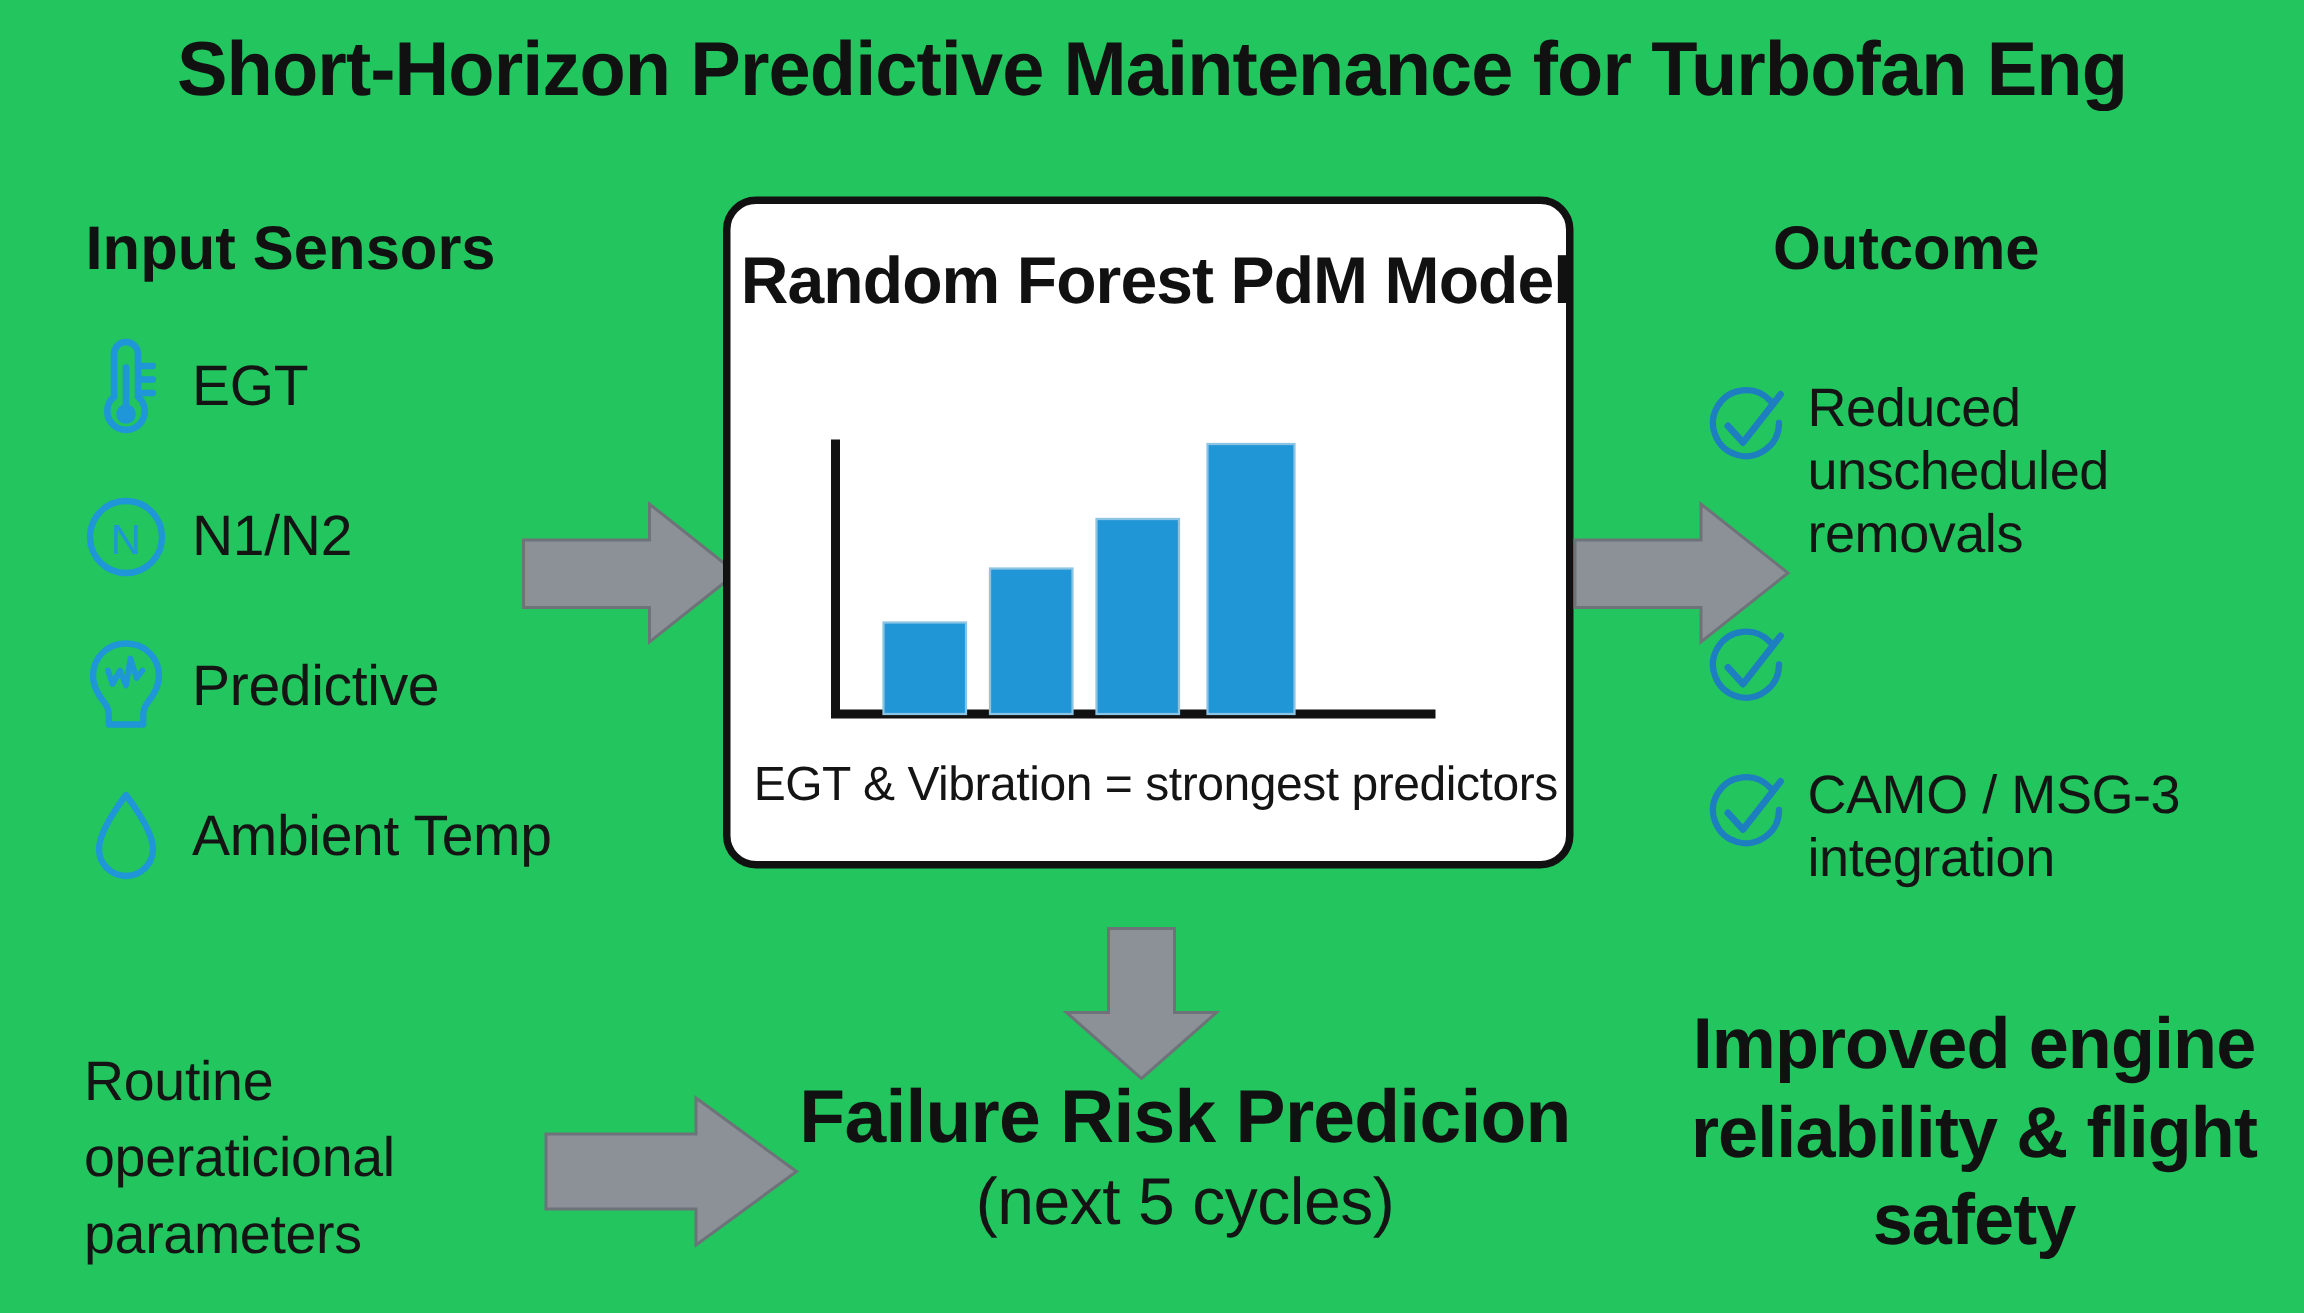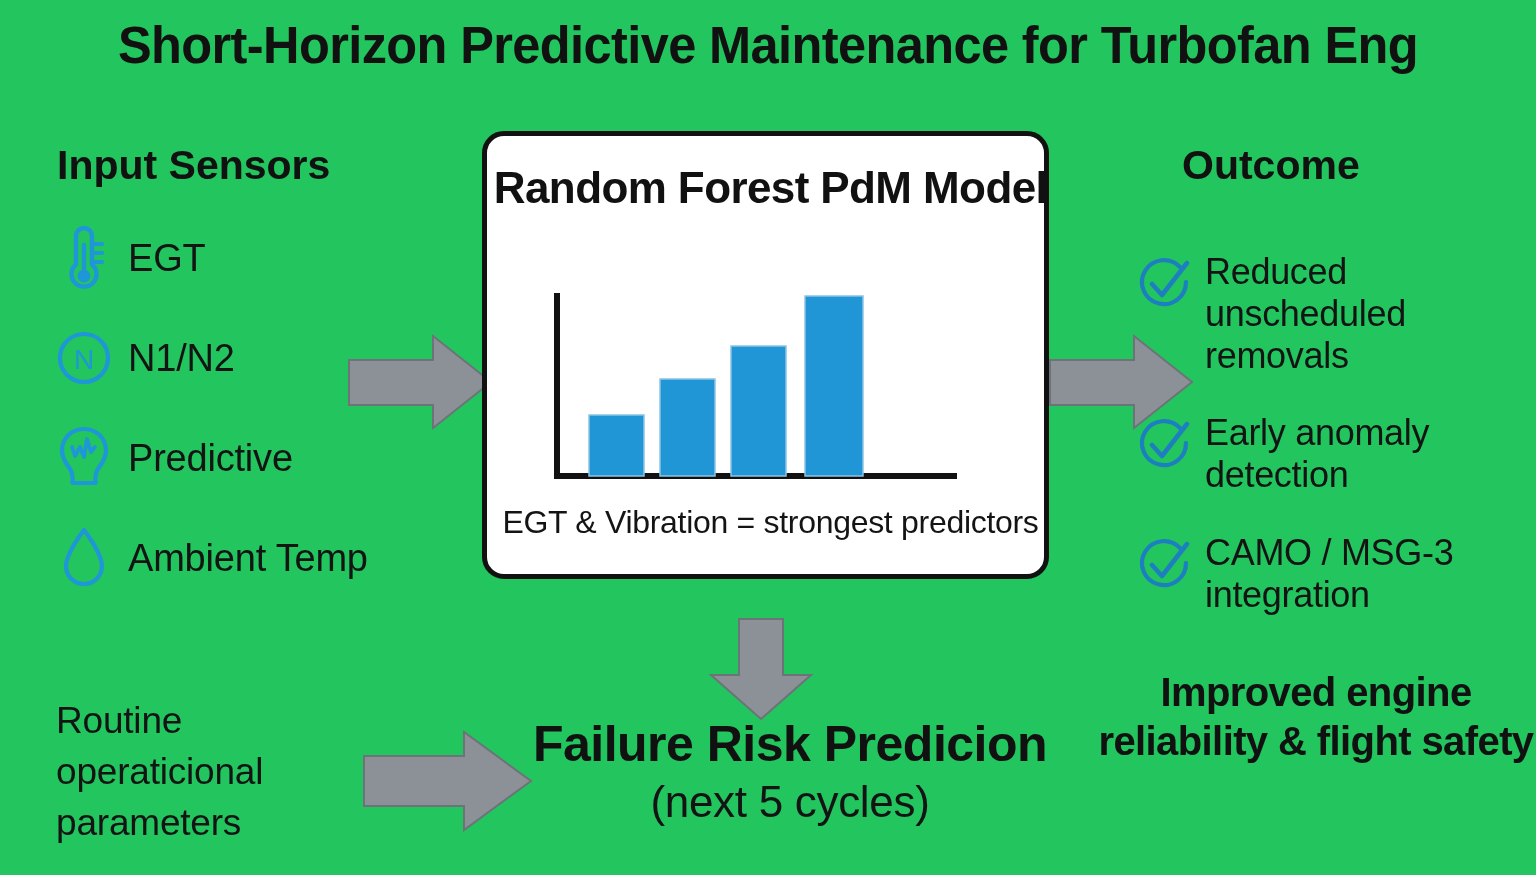--- a/index.html
+++ b/index.html
@@ -155,21 +155,21 @@
     color: #141414;
     margin-left: 12px;
     letter-spacing: -0.3px;
   }
   #outcome-summary {
     position: absolute;
     left: 1096px;
     top: 668px;
     width: 440px;
     text-align: center;
-    font-size: 40px;
+    font-size: 48px;
     font-weight: bold;
     line-height: 1.22;
     color: #111111;
     letter-spacing: -0.6px;
   }
 
   
   #failure-risk {
     position: absolute;
     left: 500px;
@@ -322,21 +322,20 @@
       <span class="outcome-label">Reduced unscheduled removals</span>
     </div>
 
     <div class="outcome-row">
       <span class="check-icon">
         <svg width="58" height="58" viewBox="0 0 58 58">
           <path d="M45 12A22 22 0 1 0 51 27" fill="none" stroke="#1E7FC0" stroke-width="4.2" stroke-linecap="round"></path>
           <polyline points="17,29 27,40 52,8" fill="none" stroke="#1E7FC0" stroke-width="4.6" stroke-linecap="round" stroke-linejoin="round"></polyline>
         </svg>
       </span>
-      <span class="outcome-label">Early anomaly detection</span>
     </div>
 
     <div class="outcome-row">
       <span class="check-icon">
         <svg width="58" height="58" viewBox="0 0 58 58">
           <path d="M45 12A22 22 0 1 0 51 27" fill="none" stroke="#1E7FC0" stroke-width="4.2" stroke-linecap="round"></path>
           <polyline points="17,29 27,40 52,8" fill="none" stroke="#1E7FC0" stroke-width="4.6" stroke-linecap="round" stroke-linejoin="round"></polyline>
         </svg>
       </span>
       <span class="outcome-label">CAMO / MSG-3 integration</span>

